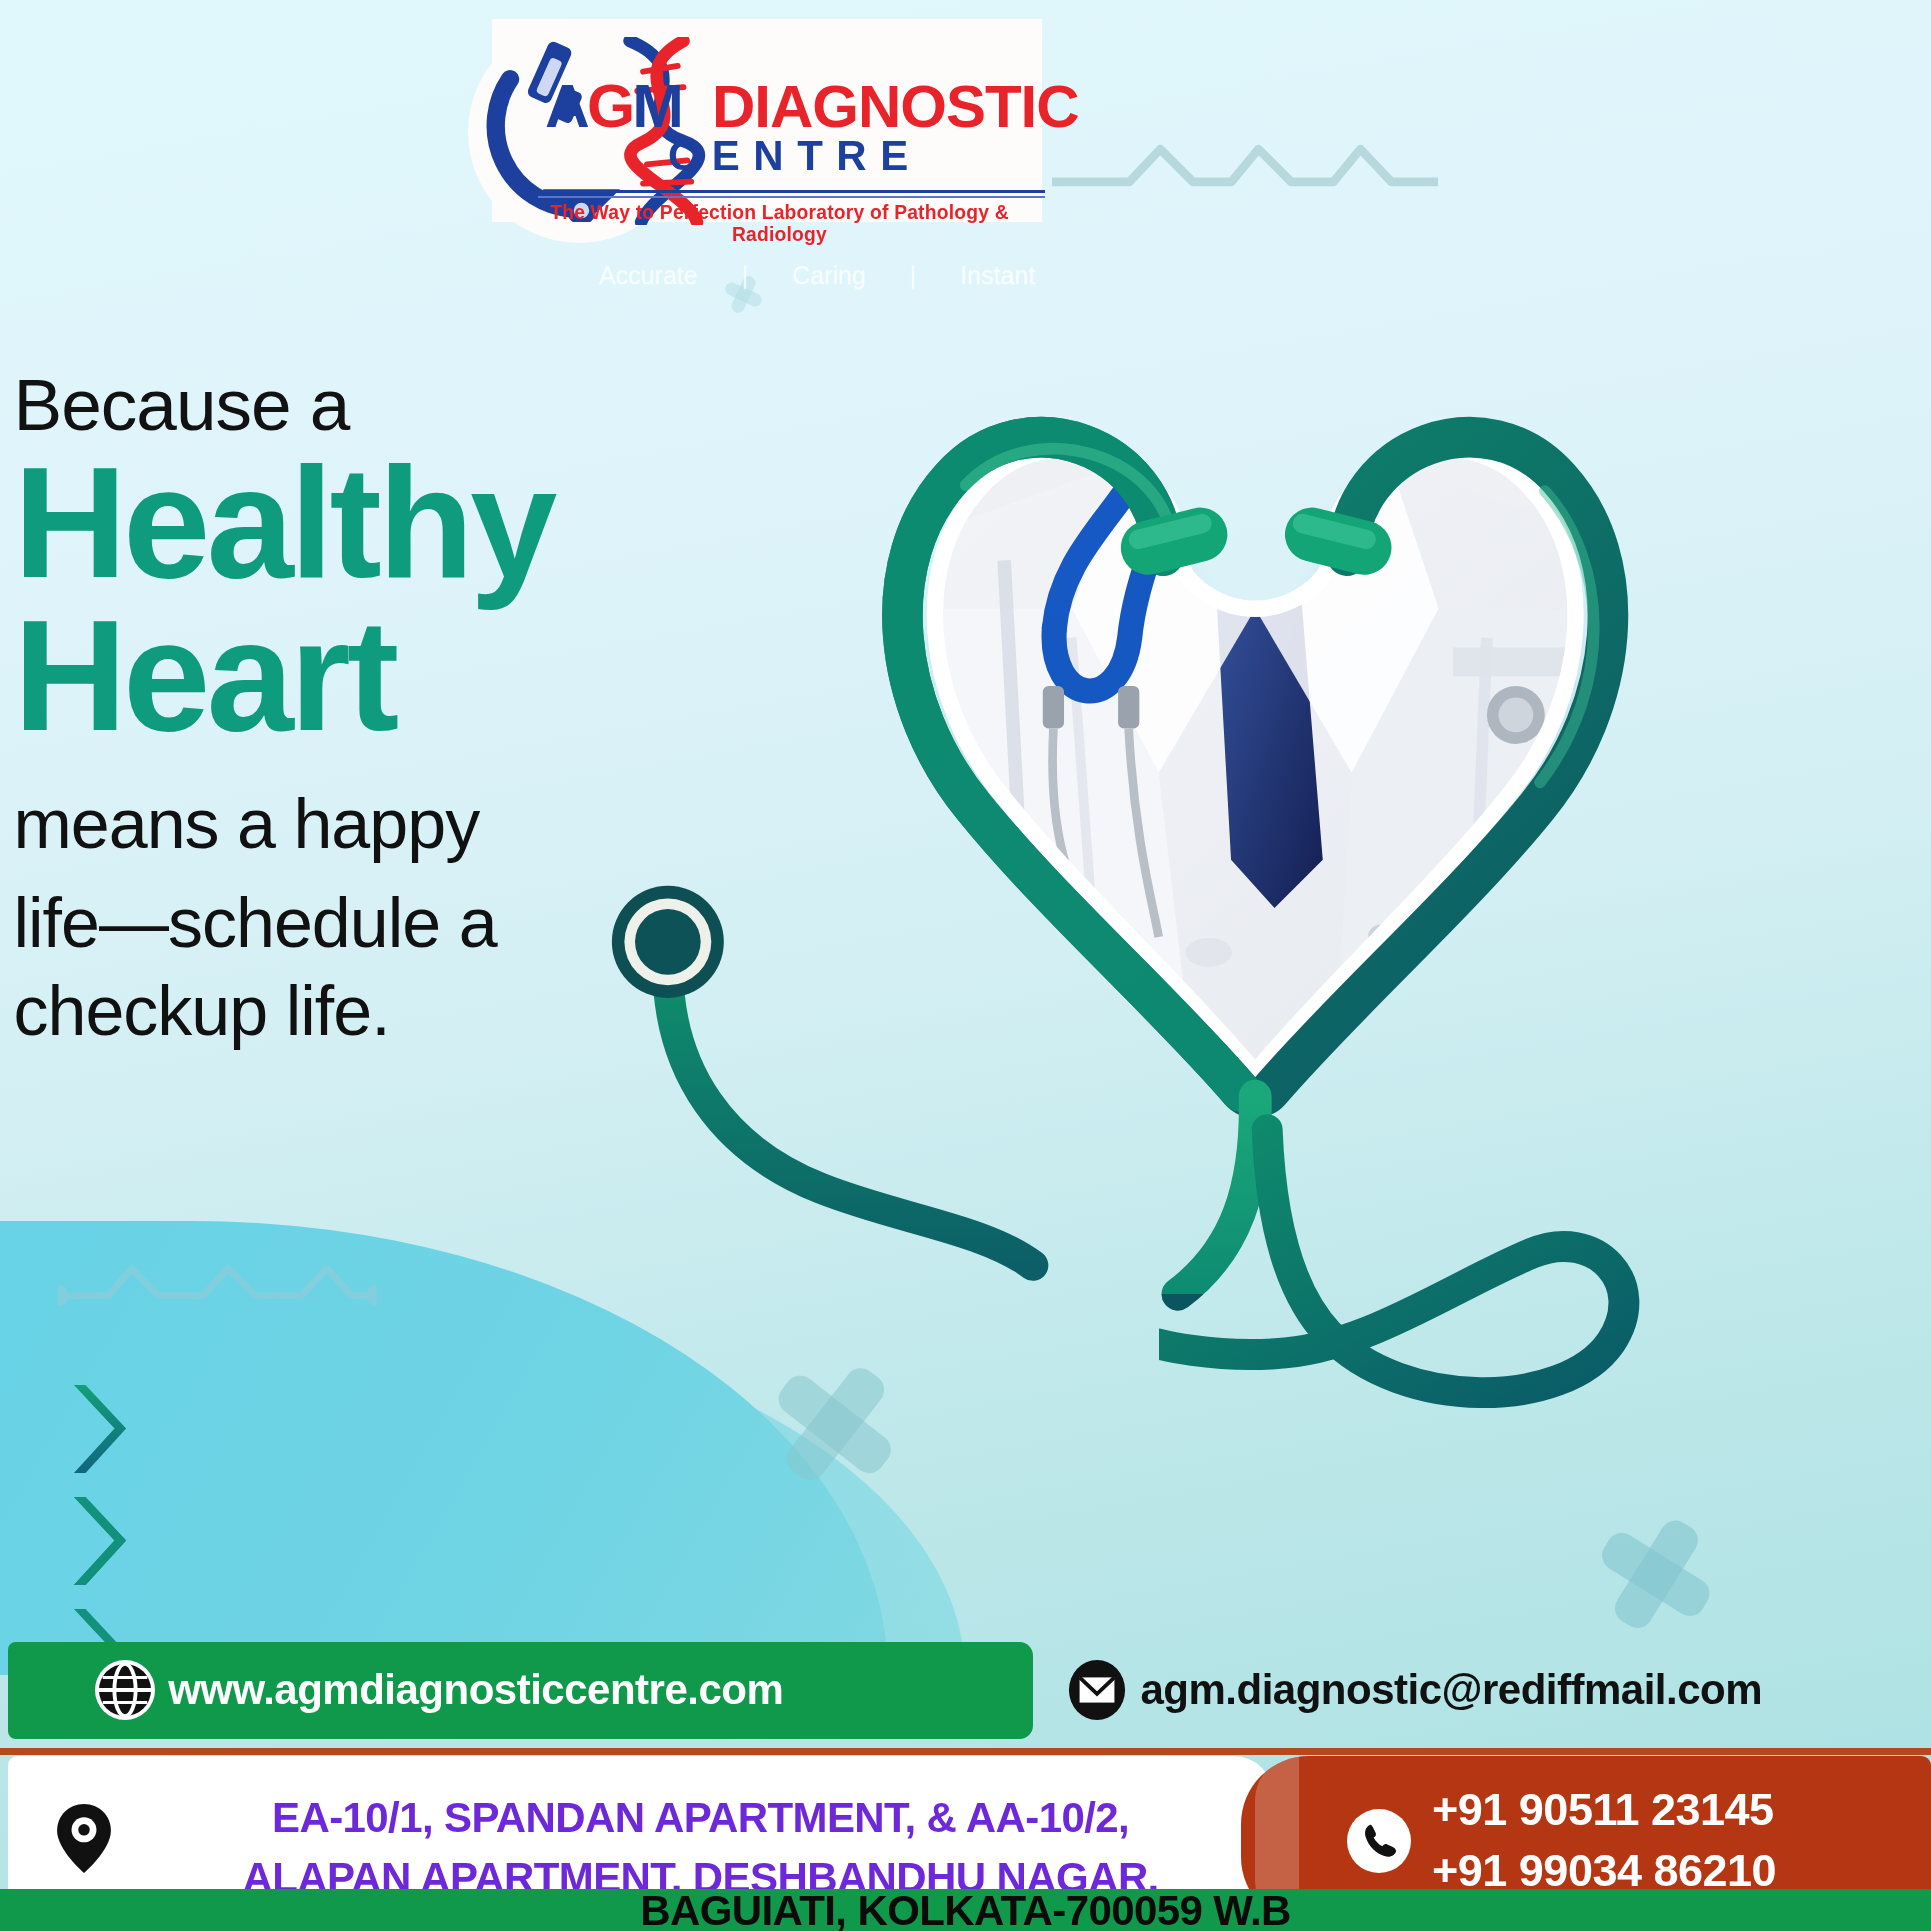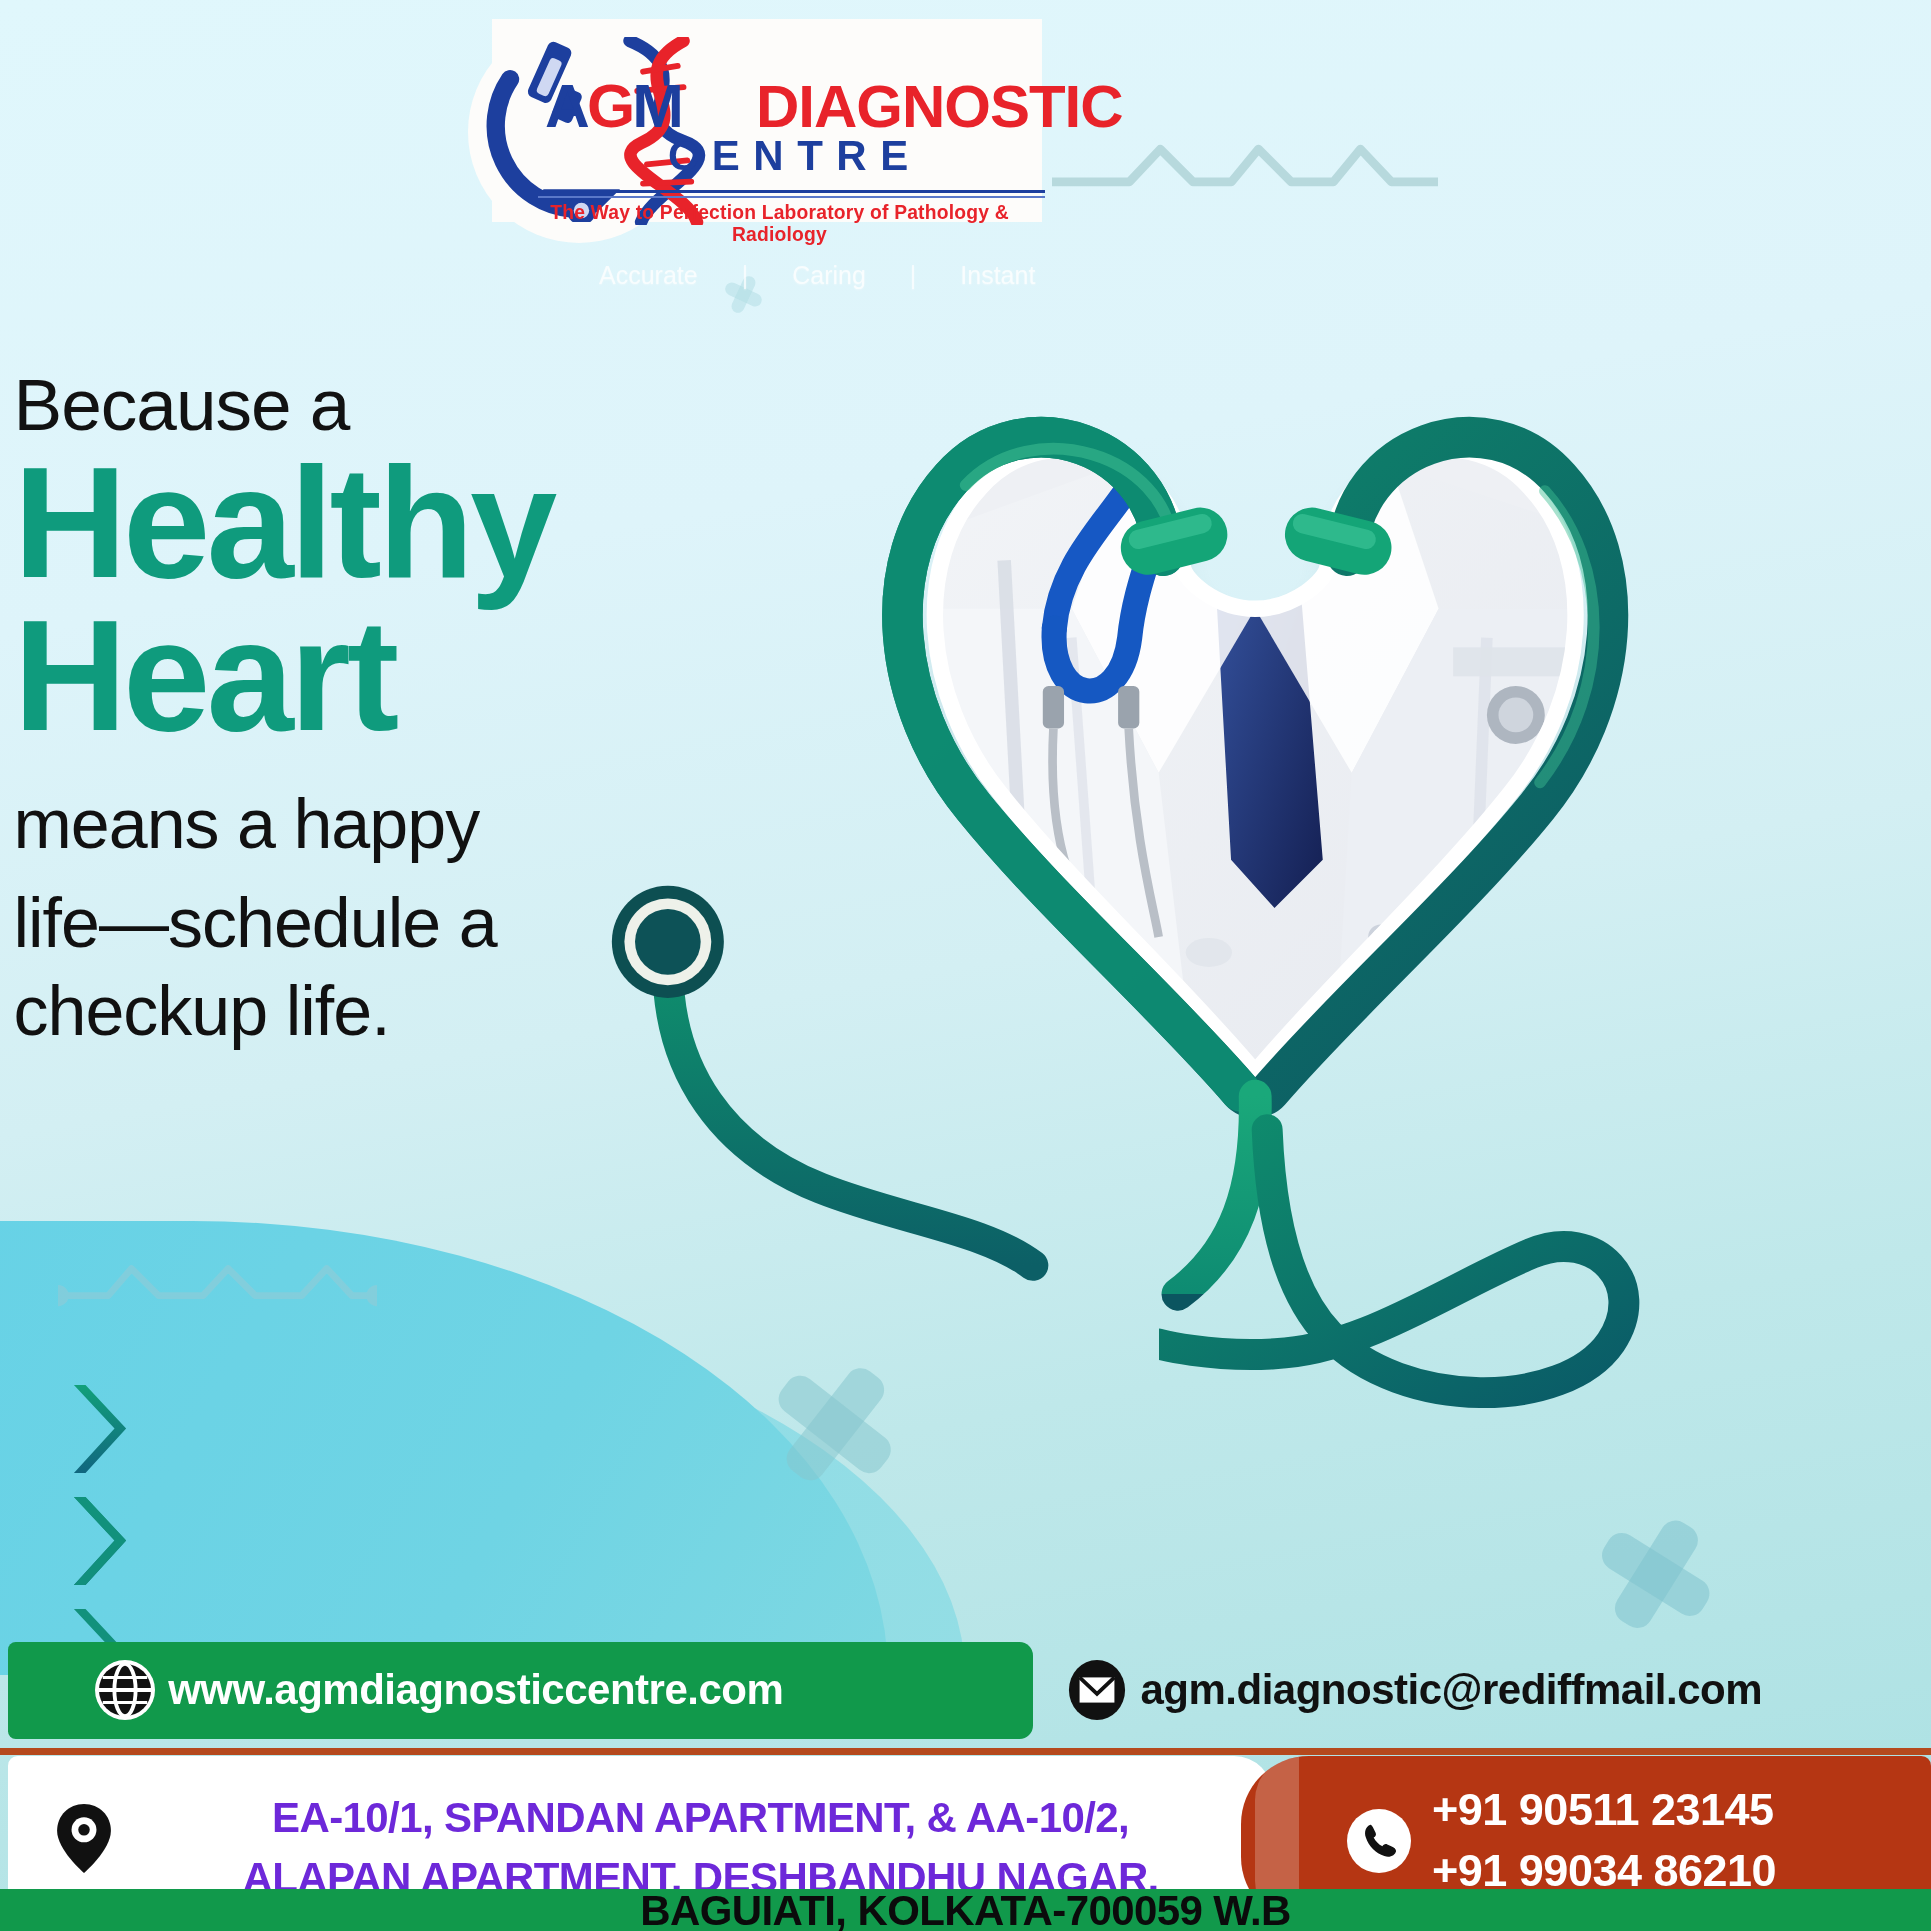--- a/index.html
+++ b/index.html
@@ -48,21 +48,21 @@
   .logo-brandrow{position:absolute;left:53px;top:56px;display:flex;align-items:flex-end;}
   .agm{
     font-size:62px;font-weight:bold;letter-spacing:-2.9px;
     font-family:"Liberation Sans",sans-serif;line-height:1;
   }
   .agm .a{color:#1d3f9e;}
   .agm .g{color:#e8232a;}
   .agm .m{color:#1d3f9e;}
   .diag{
     color:#e8232a;font-size:60px;font-weight:bold;letter-spacing:-1px;
-    line-height:1;margin-left:75px;
+    line-height:1;margin-left:31px;
   }
   .centre{
     position:absolute;left:176px;top:116px;color:#1d3f9e;
     font-size:42px;font-weight:bold;letter-spacing:13.5px;line-height:1;
   }
   .logo-rule{position:absolute;left:46px;top:171px;width:507px;height:2.9px;background:#1d3f9e;}
   .logo-rule2{position:absolute;left:46px;top:177px;width:507px;height:1.9px;background:#5a78c9;}
   .tagline{
     position:absolute;left:27px;top:183px;width:521px;text-align:center;
     color:#e8232a;font-size:19.3px;font-weight:bold;letter-spacing:0.2px;

